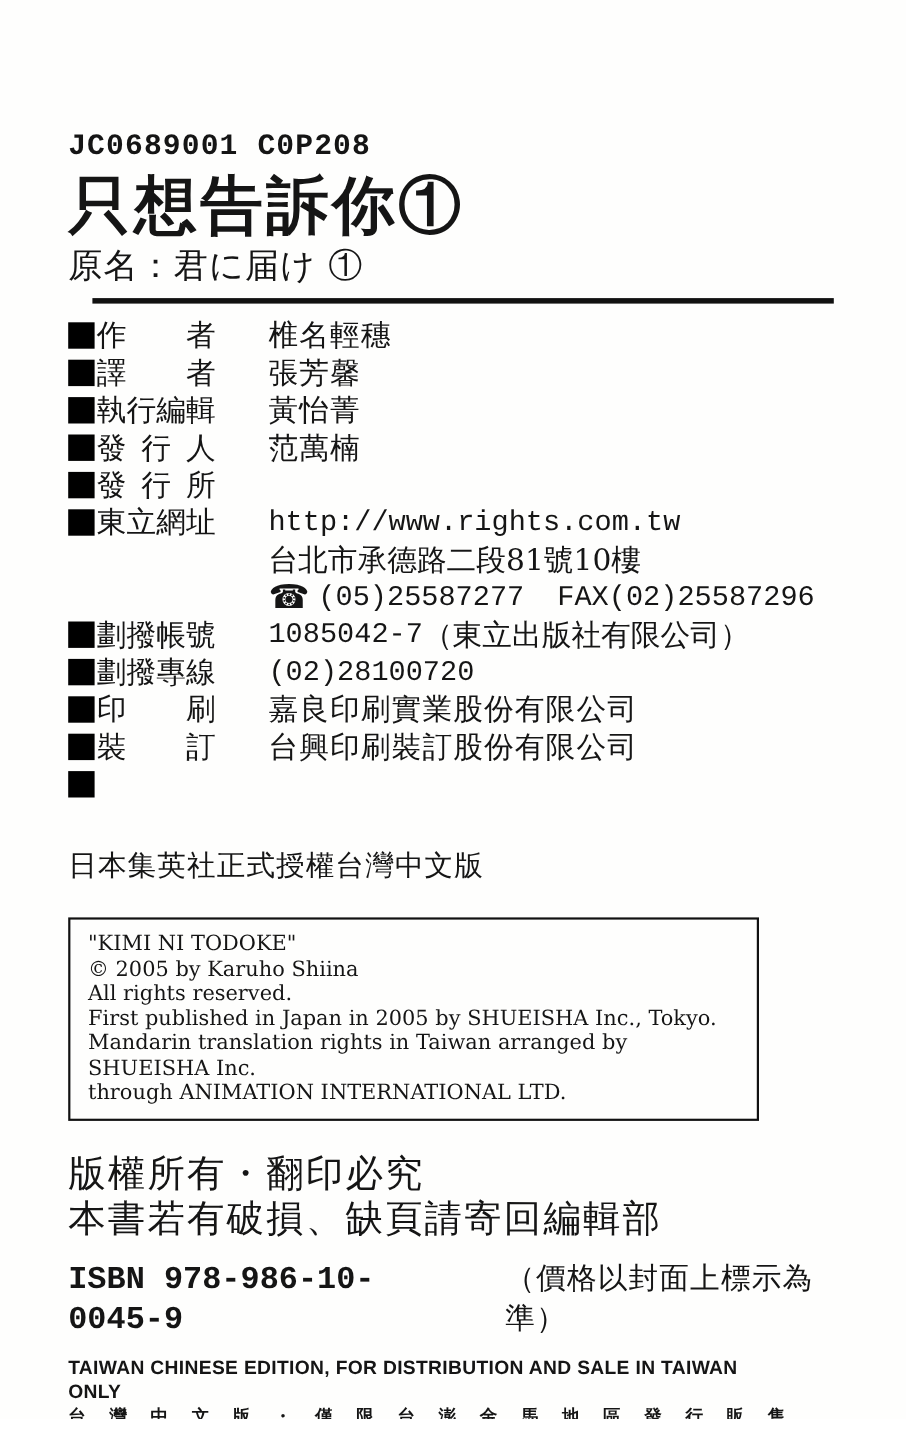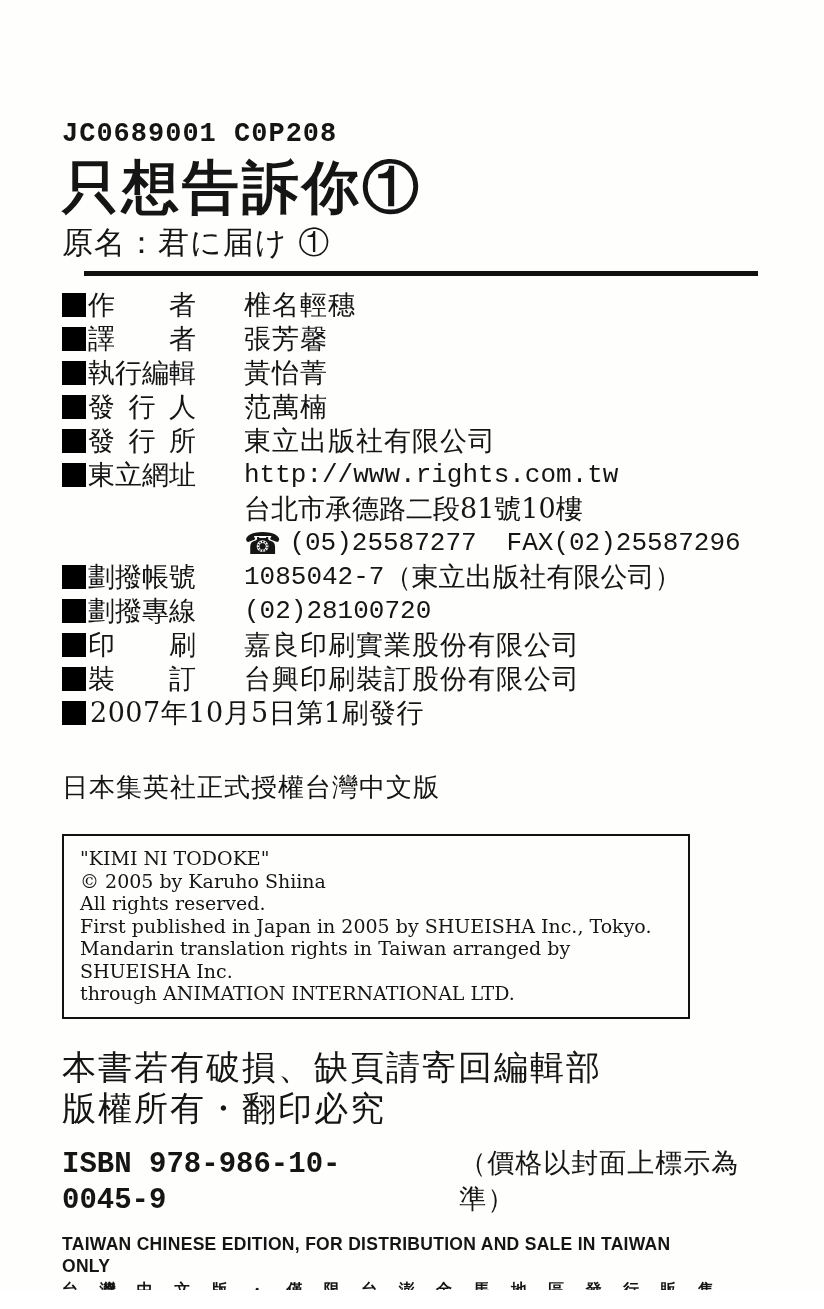--- a/index.html
+++ b/index.html
@@ -165,21 +165,20 @@
 
     <div class="credit-row">
       <span class="bullet"></span>
       <span class="credit-label spread"><span>發</span><span>行</span><span>人</span></span>
       <span class="credit-value">范萬楠</span>
     </div>
 
     <div class="credit-row">
       <span class="bullet"></span>
       <span class="credit-label spread"><span>發</span><span>行</span><span>所</span></span>
-      <span class="credit-value">東立出版社有限公司</span>
     </div>
 
     <div class="credit-row">
       <span class="bullet"></span>
       <span class="credit-label spread"><span>東</span><span>立</span><span>網</span><span>址</span></span>
       <span class="credit-value mono">http://www.rights.com.tw</span>
     </div>
 
     <div class="credit-row">
       <span class="row-spacer"></span>
@@ -213,39 +212,38 @@
     </div>
 
     <div class="credit-row">
       <span class="bullet"></span>
       <span class="credit-label spread"><span>裝</span><span>訂</span></span>
       <span class="credit-value">台興印刷裝訂股份有限公司</span>
     </div>
 
     <div class="credit-row">
       <span class="bullet"></span>
-      <span class="date-text">2007年10月5日第1刷發行</span>
     </div>
 
   </div>
 
   <div class="license-line">日本集英社正式授權台灣中文版</div>
 
   <div class="copyright-box">
     <div>"KIMI NI TODOKE"</div>
     <div>© 2005 by Karuho Shiina</div>
     <div>All rights reserved.</div>
     <div>First published in Japan in 2005 by SHUEISHA Inc., Tokyo.</div>
     <div>Mandarin translation rights in Taiwan arranged by SHUEISHA Inc.</div>
     <div>through ANIMATION INTERNATIONAL LTD.</div>
   </div>
 
   <div class="footer">
+    <div class="footer-zh-line">版權所有・翻印必究</div>
     <div class="footer-zh-line">本書若有破損、缺頁請寄回編輯部</div>
-    <div class="footer-zh-line">版權所有・翻印必究</div>
     <div class="isbn-line">
       <span class="isbn-code">ISBN 978-986-10-0045-9</span>
       <span class="price-note">（價格以封面上標示為準）</span>
     </div>
     <div class="dist-en">TAIWAN CHINESE EDITION, FOR DISTRIBUTION AND SALE IN TAIWAN ONLY</div>
     <div class="dist-zh spread">
         <span>台</span>
         <span>灣</span>
         <span>中</span>
         <span>文</span>

